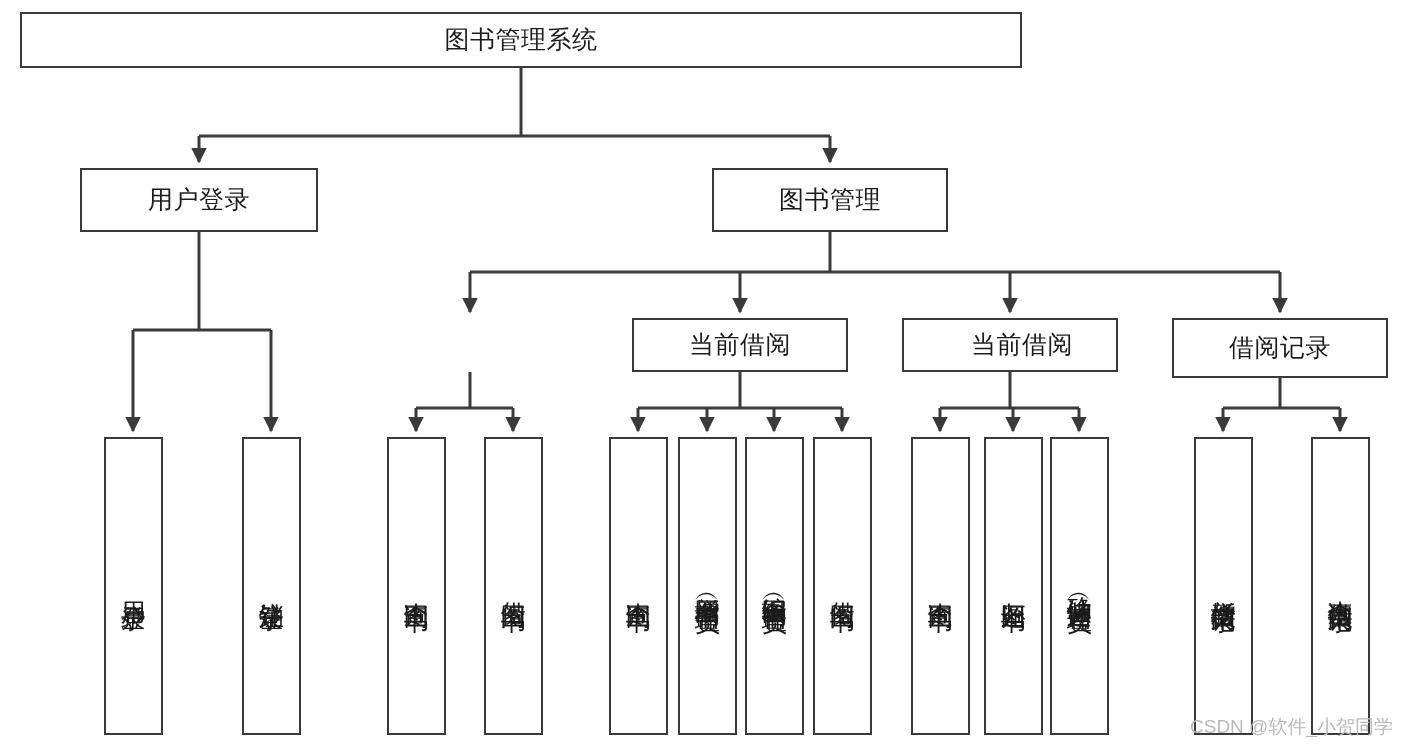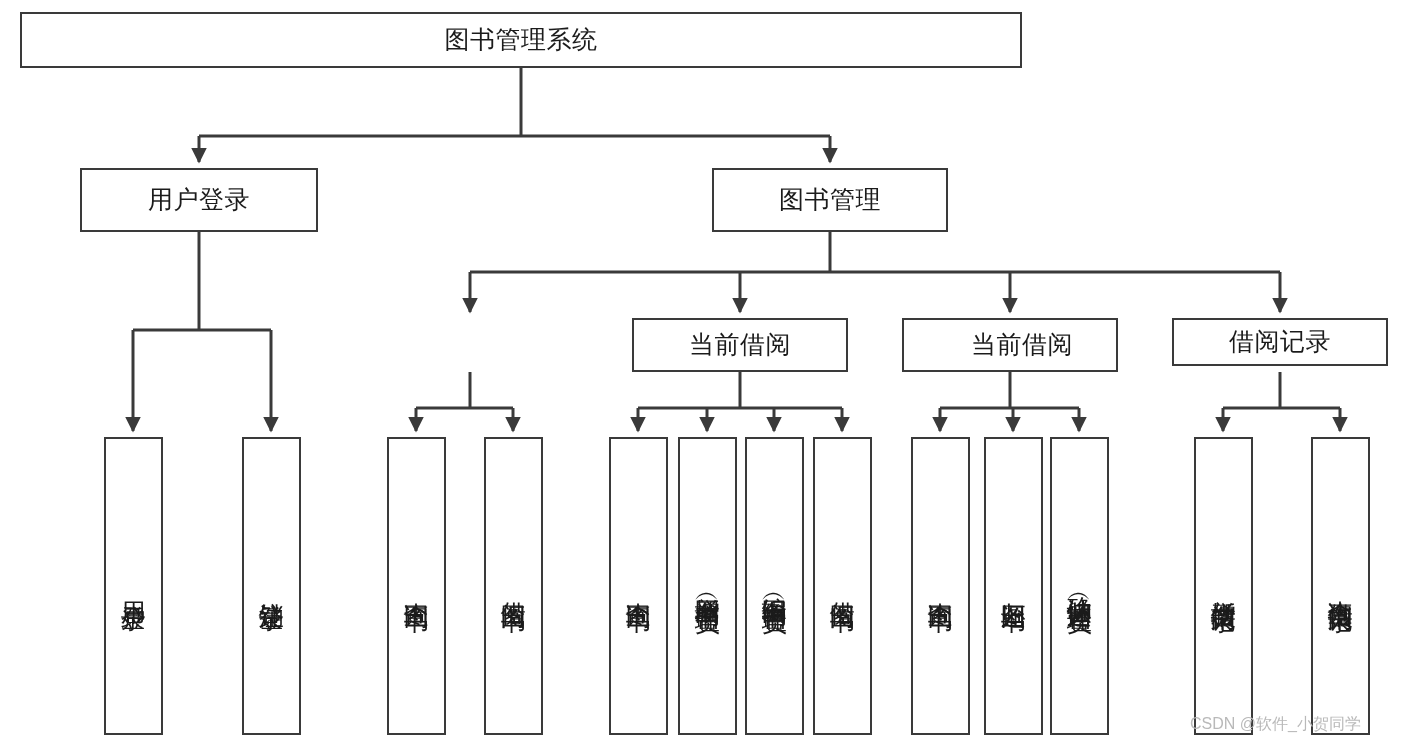--- a/index.html
+++ b/index.html
@@ -54,21 +54,21 @@
     writing-mode: vertical-rl;
     text-orientation: upright;
     font-size: 25px;
     line-height: 1.14;
     letter-spacing: 2px;
   }
   #watermark {
     position: absolute;
     left: 1190px;
     top: 714px;
-    font-size: 16px;
+    font-size: 19px;
     color: #b9b9b9;
     font-family: "Liberation Sans", "DejaVu Sans", sans-serif;
     white-space: nowrap;
     pointer-events: none;
   }
 </style>
 </head>
 <body>
 
 <div id="diagram-root">
@@ -145,21 +145,21 @@
   <div class="node-box node-horizontal" style="left: 712px; top: 168px; width: 236px; height: 64px;">
     <span class="node-label">图书管理</span>
   </div>
 
   <div class="node-box node-horizontal" style="left: 632px; top: 318px; width: 216px; height: 54px;">
     <span class="node-label">当前借阅</span>
   </div>
   <div class="node-box node-horizontal" style="left: 902px; top: 318px; width: 216px; height: 54px; padding-left: 24px;">
     <span class="node-label">当前借阅</span>
   </div>
-  <div class="node-box node-horizontal" style="left: 1172px; top: 318px; width: 216px; height: 48px;">
+  <div class="node-box node-horizontal" style="left: 1172px; top: 318px; width: 216px; height: 60px;">
     <span class="node-label">借阅记录</span>
   </div>
 
   <div class="node-box node-vertical" style="left: 104px; top: 437px; width: 59px; height: 298px;">
     <span class="node-label">用户登录</span>
   </div>
   <div class="node-box node-vertical" style="left: 242px; top: 437px; width: 59px; height: 298px;">
     <span class="node-label">注销登录</span>
   </div>
   <div class="node-box node-vertical" style="left: 387px; top: 437px; width: 59px; height: 298px;">

